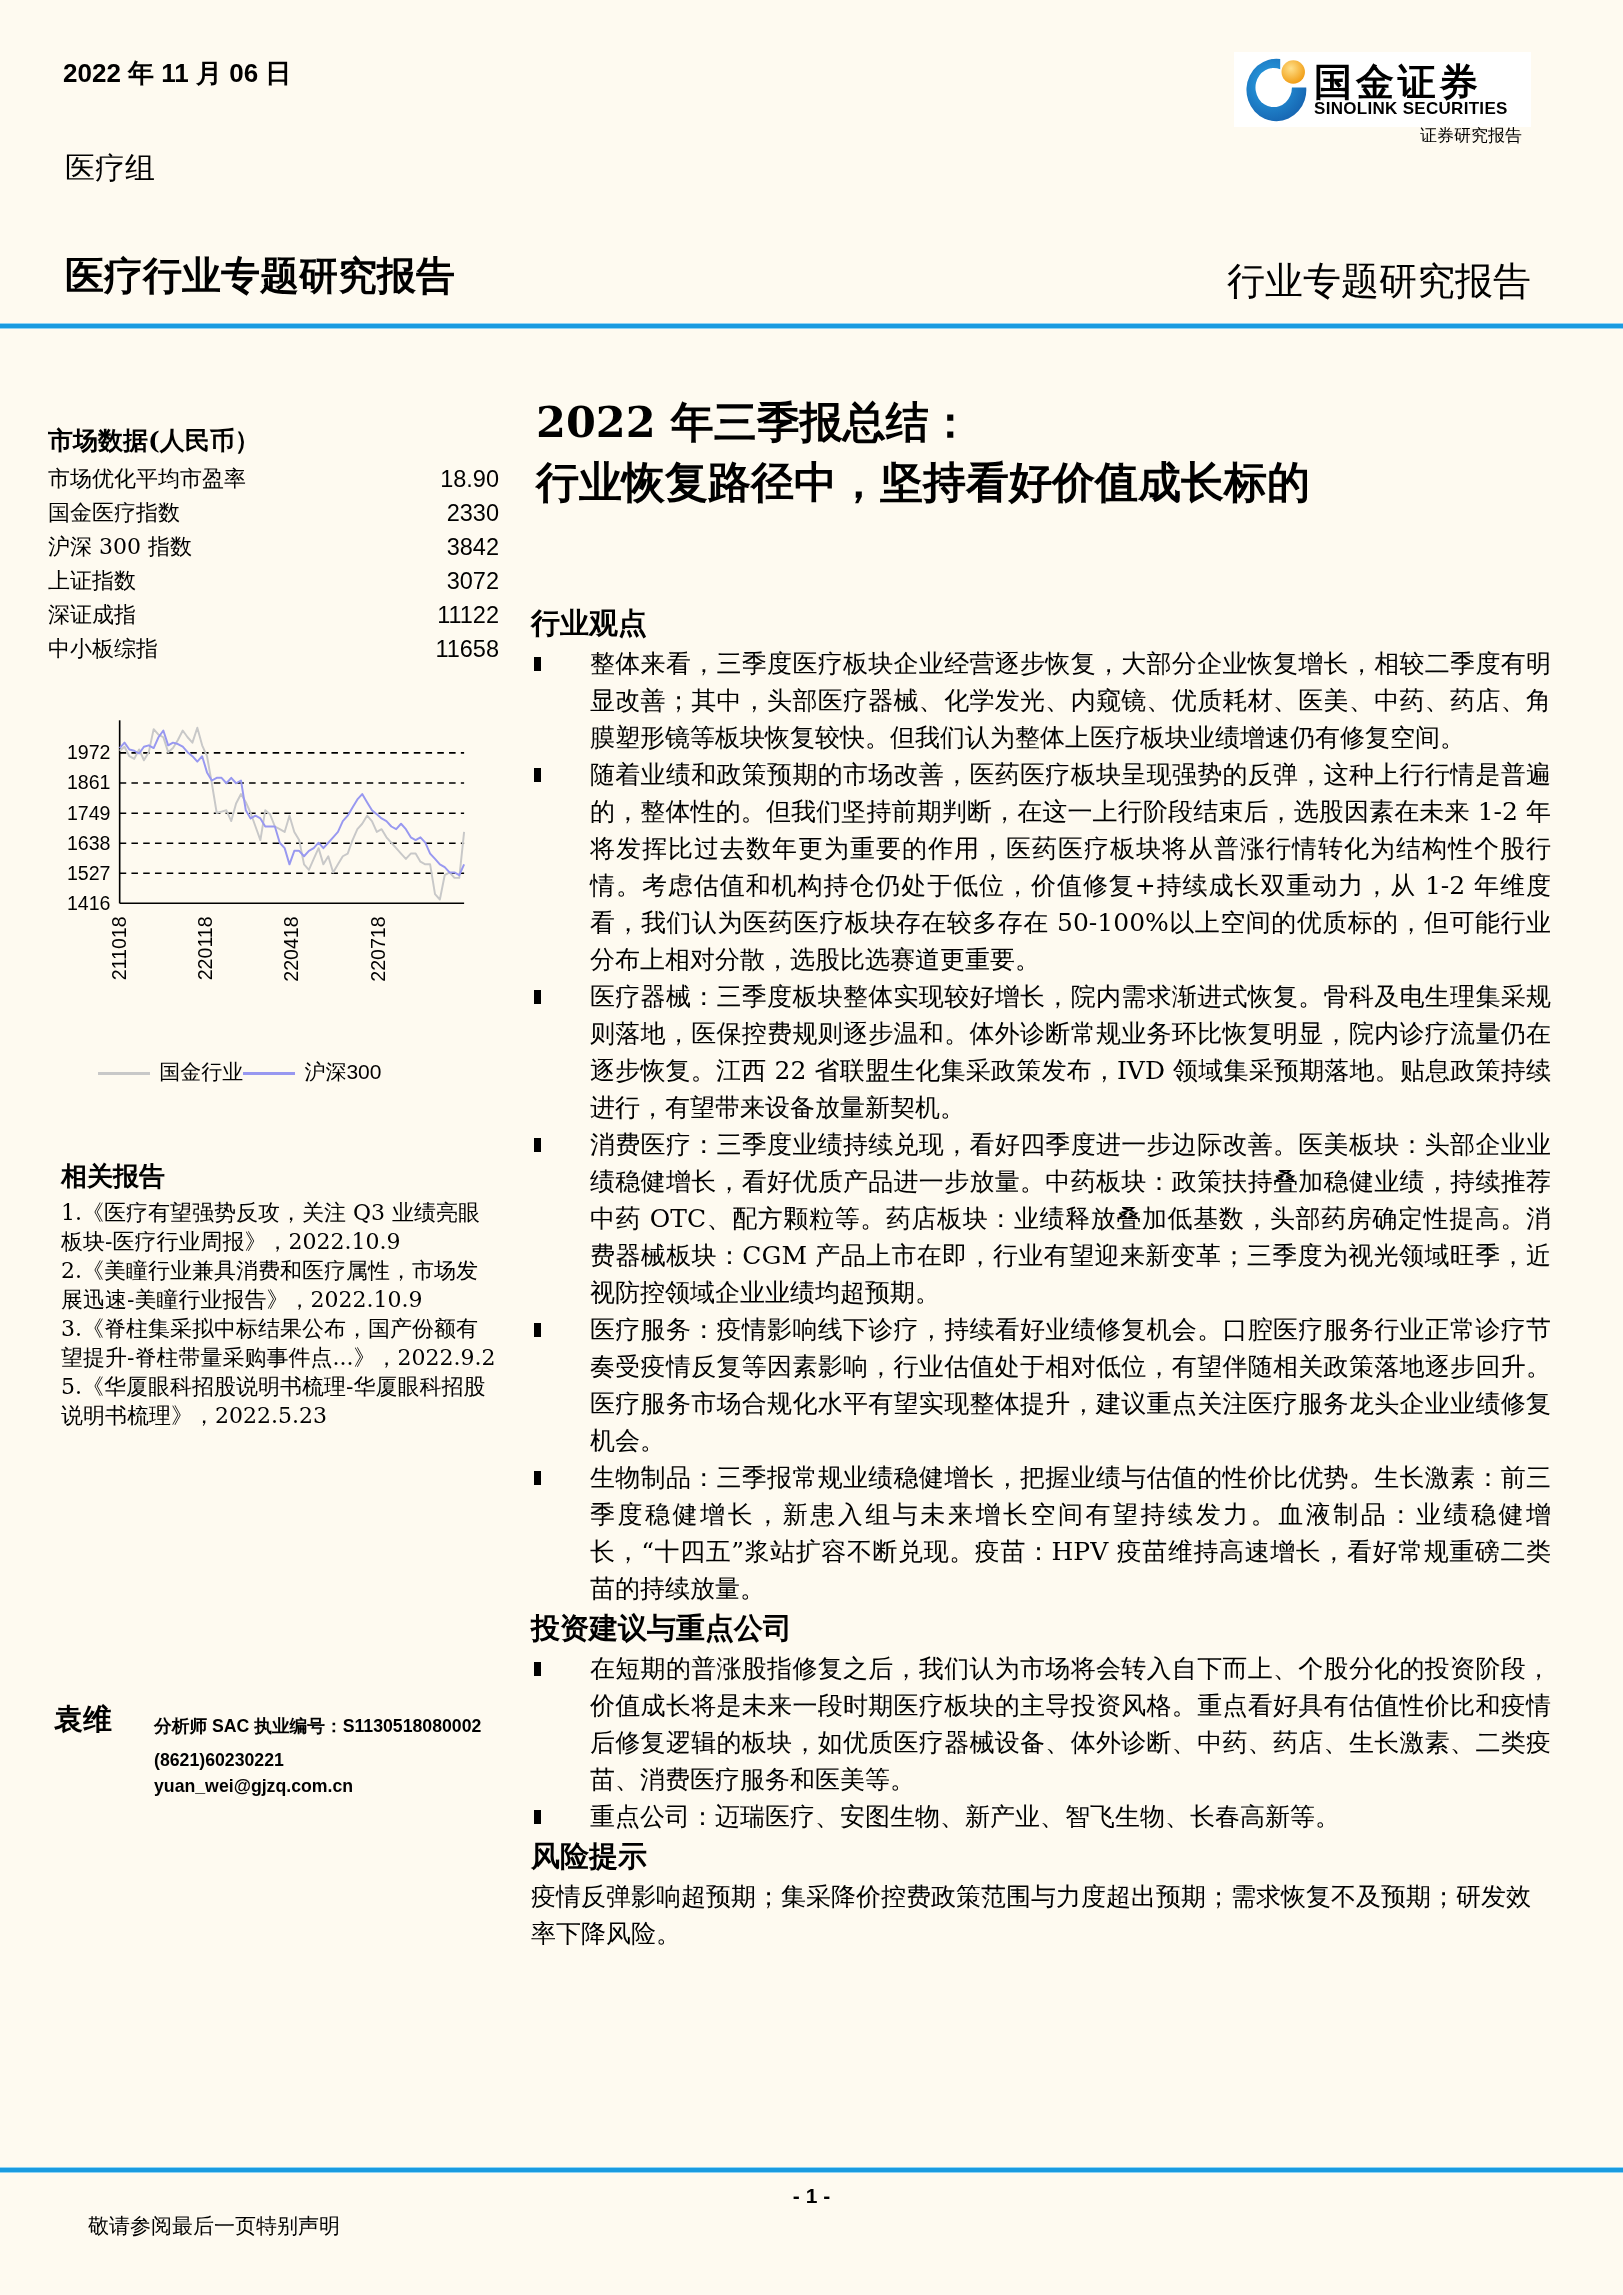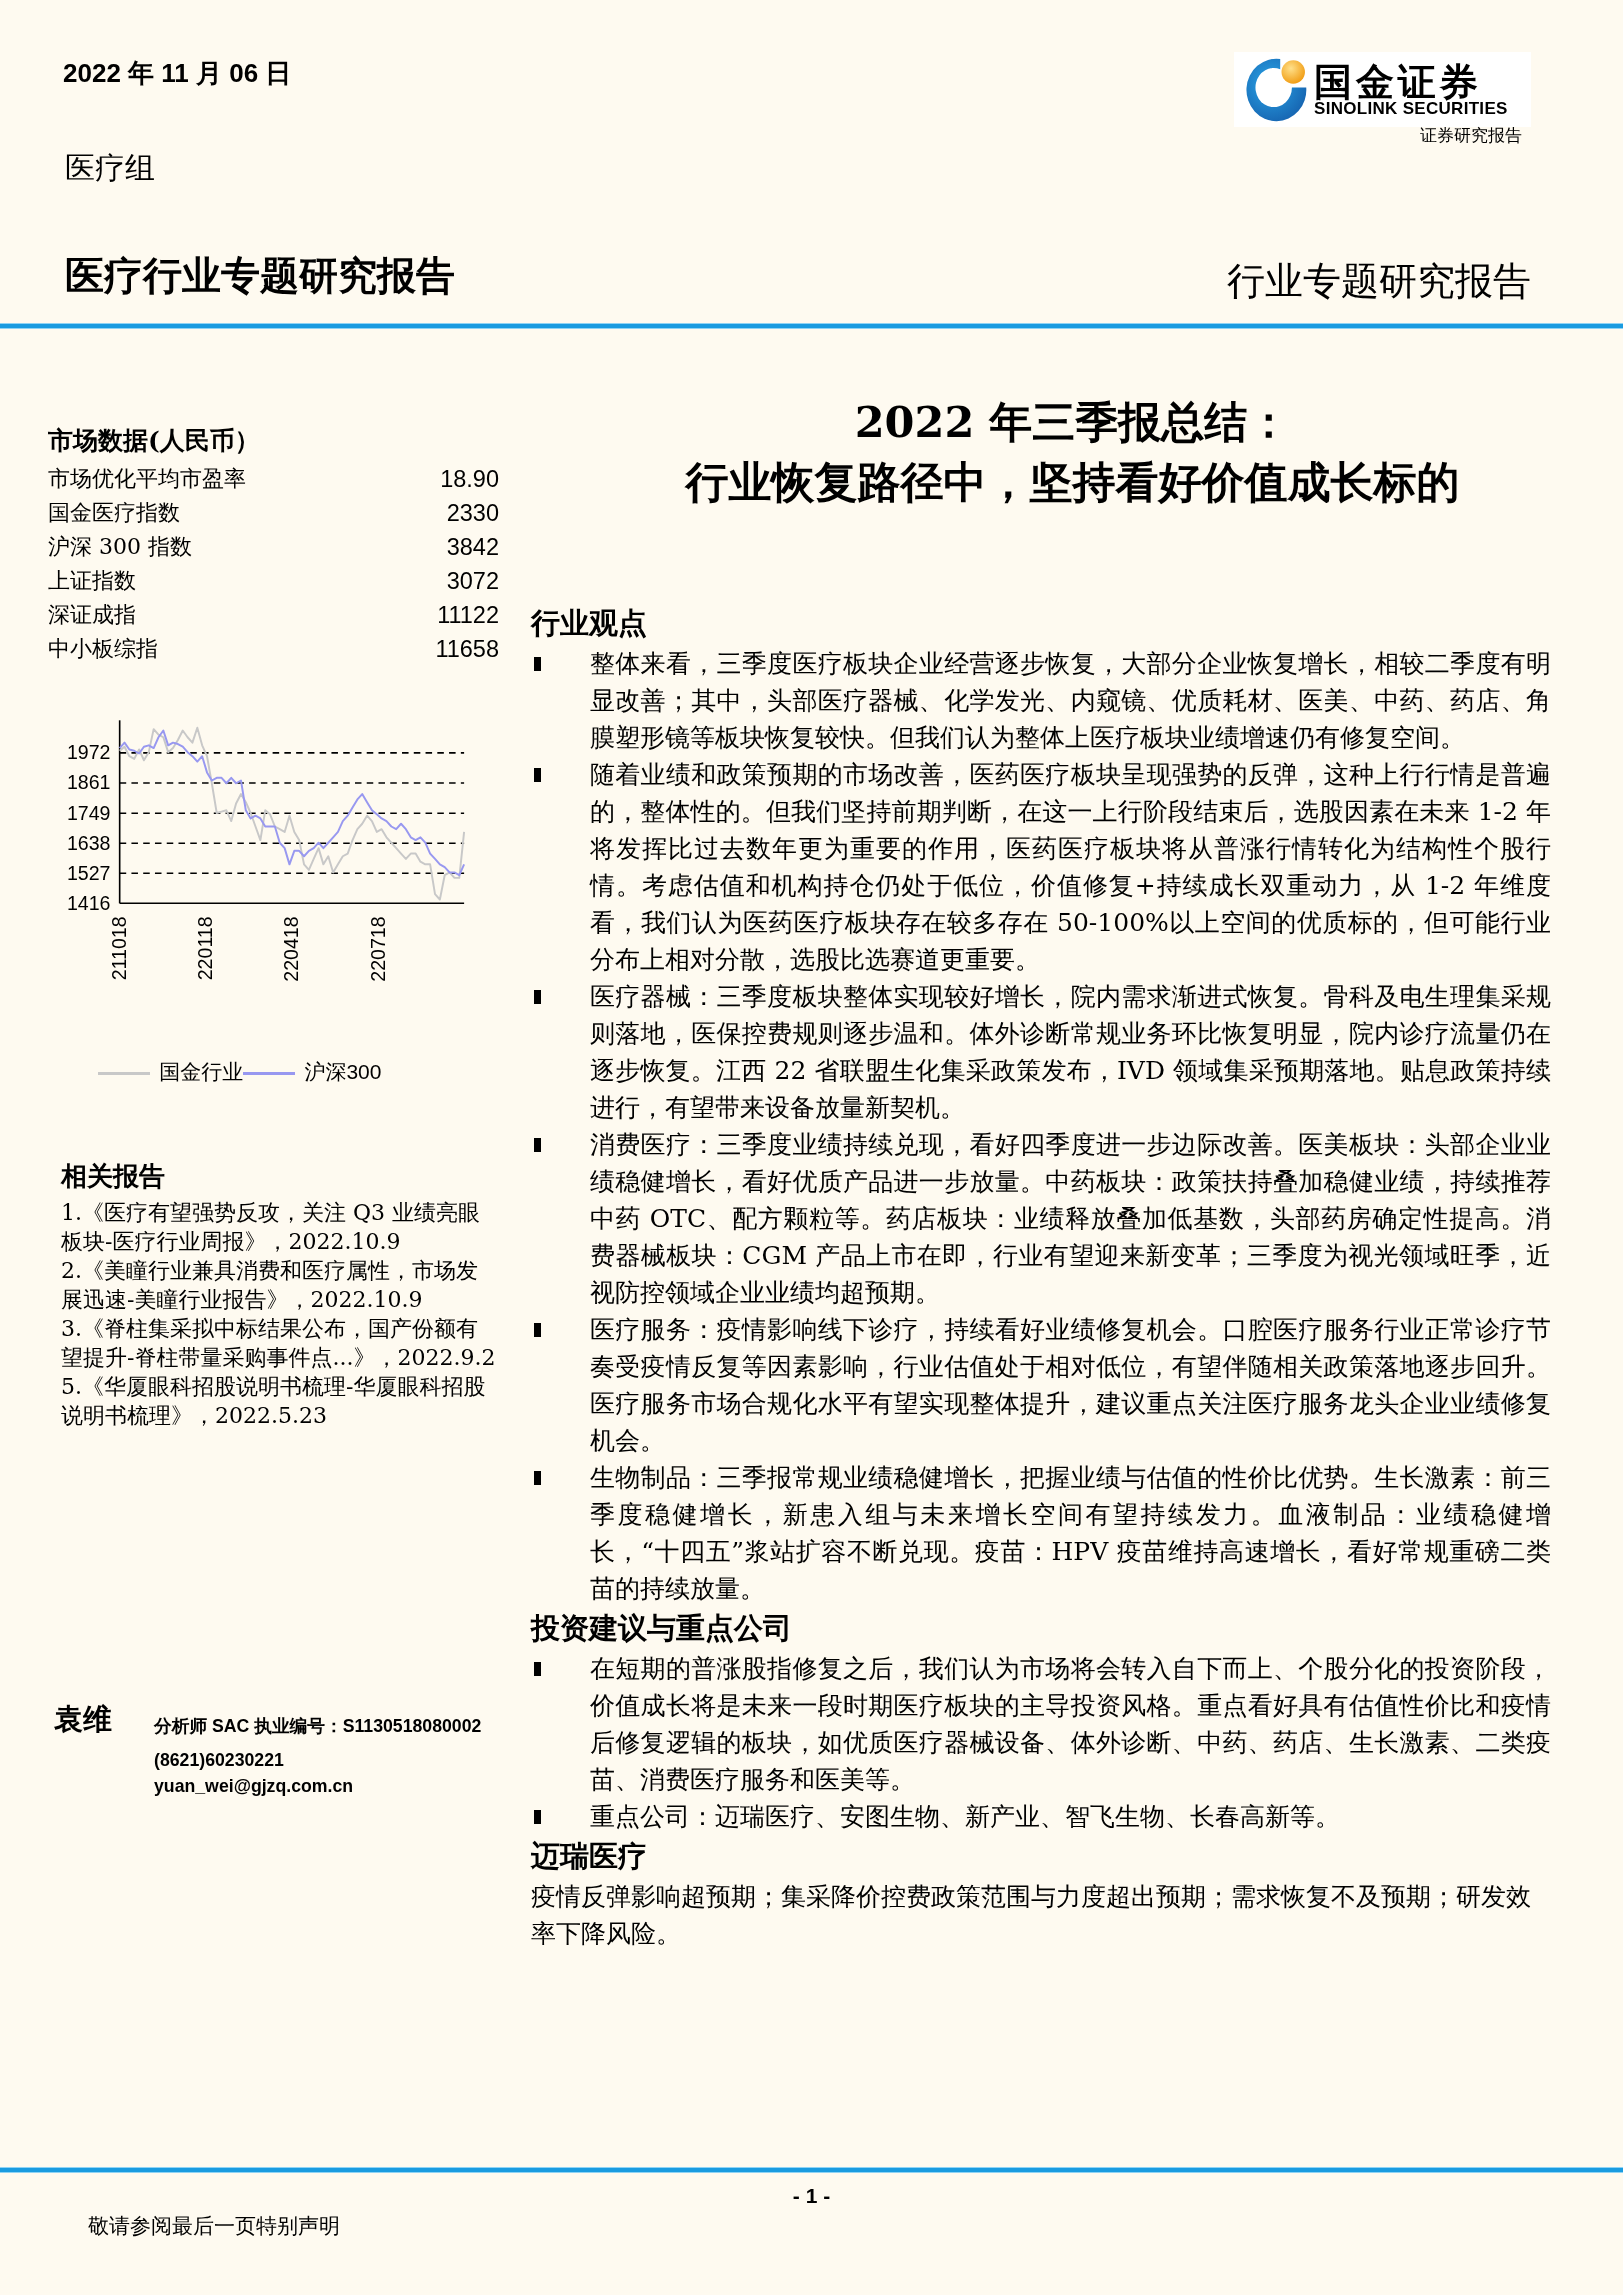--- a/index.html
+++ b/index.html
@@ -10,21 +10,21 @@
   .date{left:63px;top:56px;font-size:26px;font-weight:bold;}
   .group{left:65px;top:148px;font-size:30px;}
   .report-type-left{left:65px;top:249px;font-size:39px;font-weight:bold;}
   .report-type-right{right:92px;top:256px;font-size:38px;}
   .logo{left:1234px;top:52px;width:297px;height:75px;background:#fff;}
   .logo-mark{position:absolute;left:6.5px;top:2.6px;width:68px;height:69px;}
   .logo-cn{position:absolute;left:80px;top:5.2px;font-size:38px;font-weight:bold;letter-spacing:3.9px;}
   .logo-en{position:absolute;left:80px;top:47px;font-size:17px;font-weight:bold;letter-spacing:0.3px;}
   .logo-sub{left:1420px;top:124px;font-size:17px;}
   .rule{left:0;width:1623px;height:3.9px;background:#1a9be0;border-top:0.7px solid #8fd3f4;border-bottom:0.7px solid #8fd3f4;}
-  .title-wrap{left:536px;width:1073px;top:392px;text-align:center;}
+  .title-wrap{left:536px;width:1073px;top:392px;text-align:left;}
   .title-wrap div{font-size:43px;font-weight:bold;line-height:60px;}
   .mkt-head{left:48px;top:424px;font-size:25px;font-weight:bold;}
   .mkt-table{left:48px;top:462px;width:451px;font-size:22px;}
   .mkt-row{display:flex;justify-content:space-between;height:34px;line-height:34px;}
   .mkt-val{font-family:"Liberation Sans",sans-serif;font-size:23.5px;}
   .chart{left:26px;top:719px;width:471px;height:366px;}
   .legend{left:98px;top:1058px;font-size:21px;display:flex;align-items:center;}
   .legend .sw{display:inline-block;width:52px;height:2.6px;vertical-align:middle;margin-right:9.2px;}
   .rel-head{left:61px;top:1159px;font-size:26px;font-weight:bold;}
   .rel-list{left:61px;top:1198px;width:458px;overflow:hidden;font-size:22px;line-height:29px;}
@@ -165,20 +165,20 @@
   <div class="bullet"><span class="b"></span><span>随着业绩和政策预期的市场改善，医药医疗板块呈现强势的反弹，这种上行行情是普遍的，整体性的。但我们坚持前期判断，在这一上行阶段结束后，选股因素在未来 1-2 年将发挥比过去数年更为重要的作用，医药医疗板块将从普涨行情转化为结构性个股行情。考虑估值和机构持仓仍处于低位，价值修复+持续成长双重动力，从 1-2 年维度看，我们认为医药医疗板块存在较多存在 50-100%以上空间的优质标的，但可能行业分布上相对分散，选股比选赛道更重要。</span></div>
   <div class="bullet"><span class="b"></span><span>医疗器械：三季度板块整体实现较好增长，院内需求渐进式恢复。骨科及电生理集采规则落地，医保控费规则逐步温和。体外诊断常规业务环比恢复明显，院内诊疗流量仍在逐步恢复。江西 22 省联盟生化集采政策发布，IVD 领域集采预期落地。贴息政策持续进行，有望带来设备放量新契机。</span></div>
   <div class="bullet"><span class="b"></span><span>消费医疗：三季度业绩持续兑现，看好四季度进一步边际改善。医美板块：头部企业业绩稳健增长，看好优质产品进一步放量。中药板块：政策扶持叠加稳健业绩，持续推荐中药 OTC、配方颗粒等。药店板块：业绩释放叠加低基数，头部药房确定性提高。消费器械板块：CGM 产品上市在即，行业有望迎来新变革；三季度为视光领域旺季，近视防控领域企业业绩均超预期。</span></div>
   <div class="bullet"><span class="b"></span><span>医疗服务：疫情影响线下诊疗，持续看好业绩修复机会。口腔医疗服务行业正常诊疗节奏受疫情反复等因素影响，行业估值处于相对低位，有望伴随相关政策落地逐步回升。医疗服务市场合规化水平有望实现整体提升，建议重点关注医疗服务龙头企业业绩修复机会。</span></div>
   <div class="bullet"><span class="b"></span><span>生物制品：三季报常规业绩稳健增长，把握业绩与估值的性价比优势。生长激素：前三季度稳健增长，新患入组与未来增长空间有望持续发力。血液制品：业绩稳健增长，“十四五”浆站扩容不断兑现。疫苗：HPV 疫苗维持高速增长，看好常规重磅二类苗的持续放量。</span></div>
 
   <div class="sec-head">投资建议与重点公司</div>
   <div class="bullet"><span class="b"></span><span>在短期的普涨股指修复之后，我们认为市场将会转入自下而上、个股分化的投资阶段，价值成长将是未来一段时期医疗板块的主导投资风格。重点看好具有估值性价比和疫情后修复逻辑的板块，如优质医疗器械设备、体外诊断、中药、药店、生长激素、二类疫苗、消费医疗服务和医美等。</span></div>
   <div class="bullet"><span class="b"></span><span>重点公司：迈瑞医疗、安图生物、新产业、智飞生物、长春高新等。</span></div>
 
-  <div class="sec-head">迈瑞医疗</div>
+  <div class="sec-head">风险提示</div>
   <div class="plain">疫情反弹影响超预期；集采降价控费政策范围与力度超出预期；需求恢复不及预期；研发效率下降风险。</div>
 </div>
 
 <div class="abs rule" style="top:2167px;"></div>
 <div class="abs page-num">- 1 -</div>
 <div class="abs footer-note">敬请参阅最后一页特别声明</div>
 
 
 </body></html>

